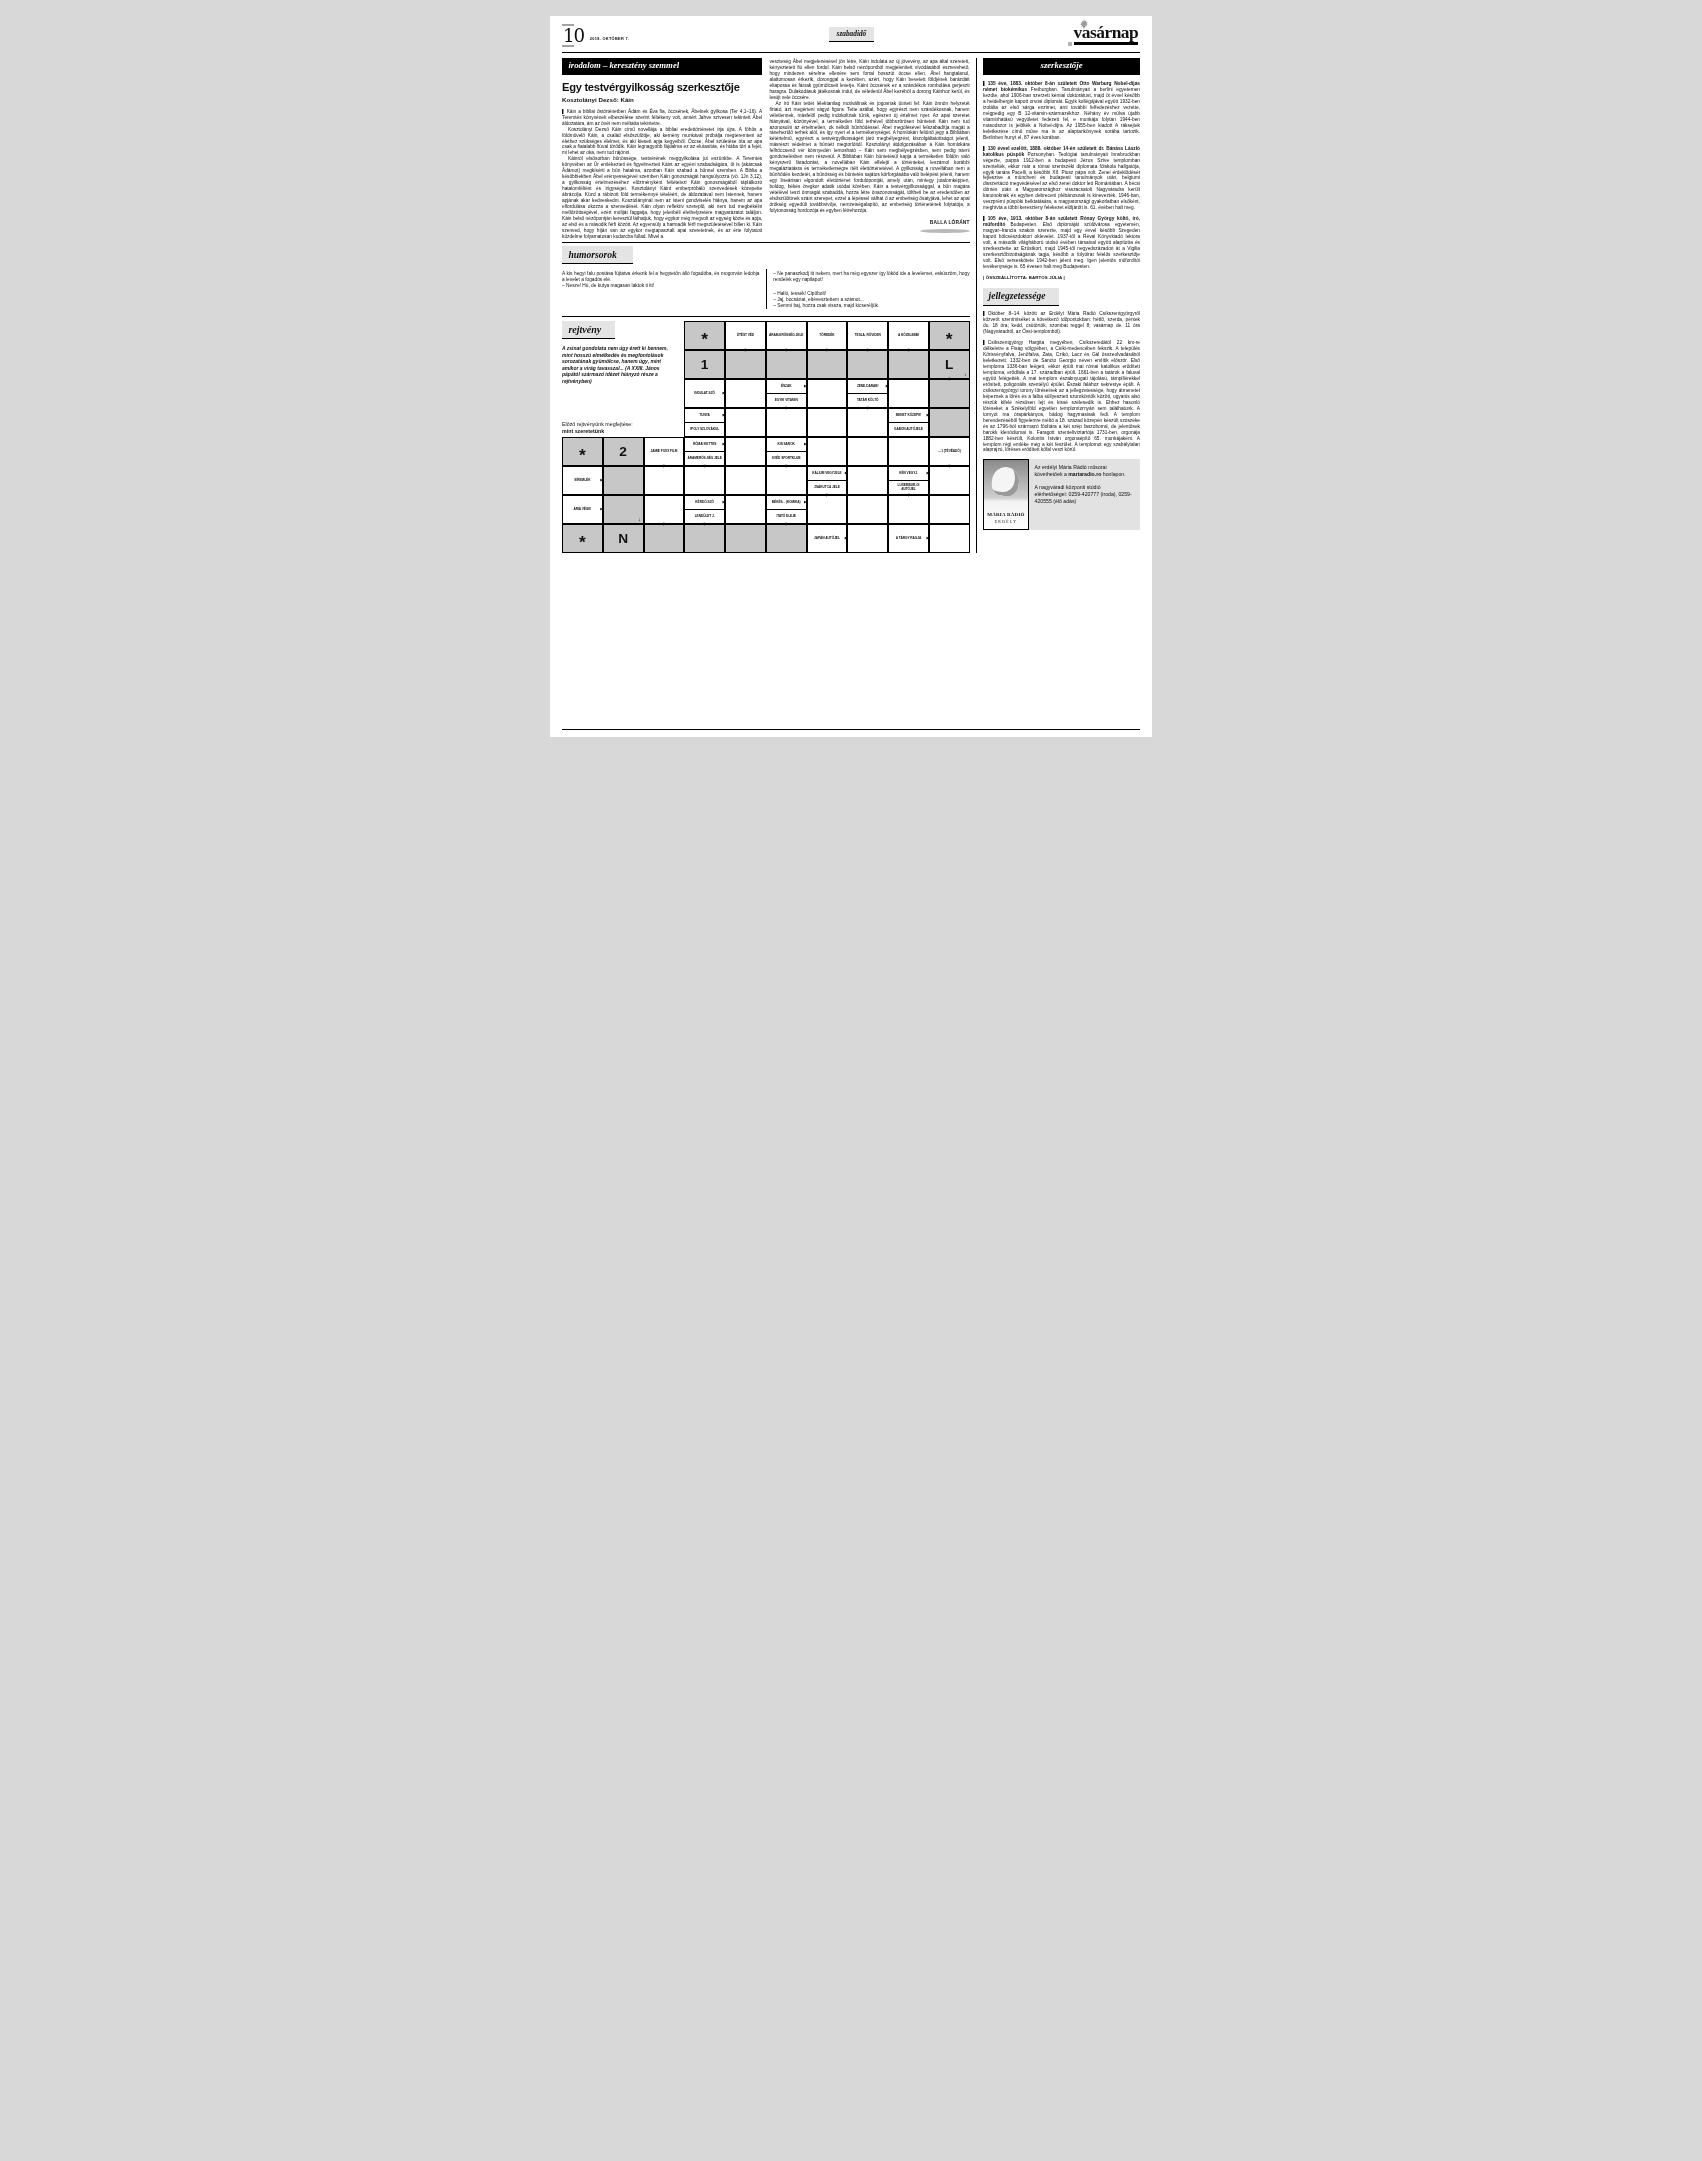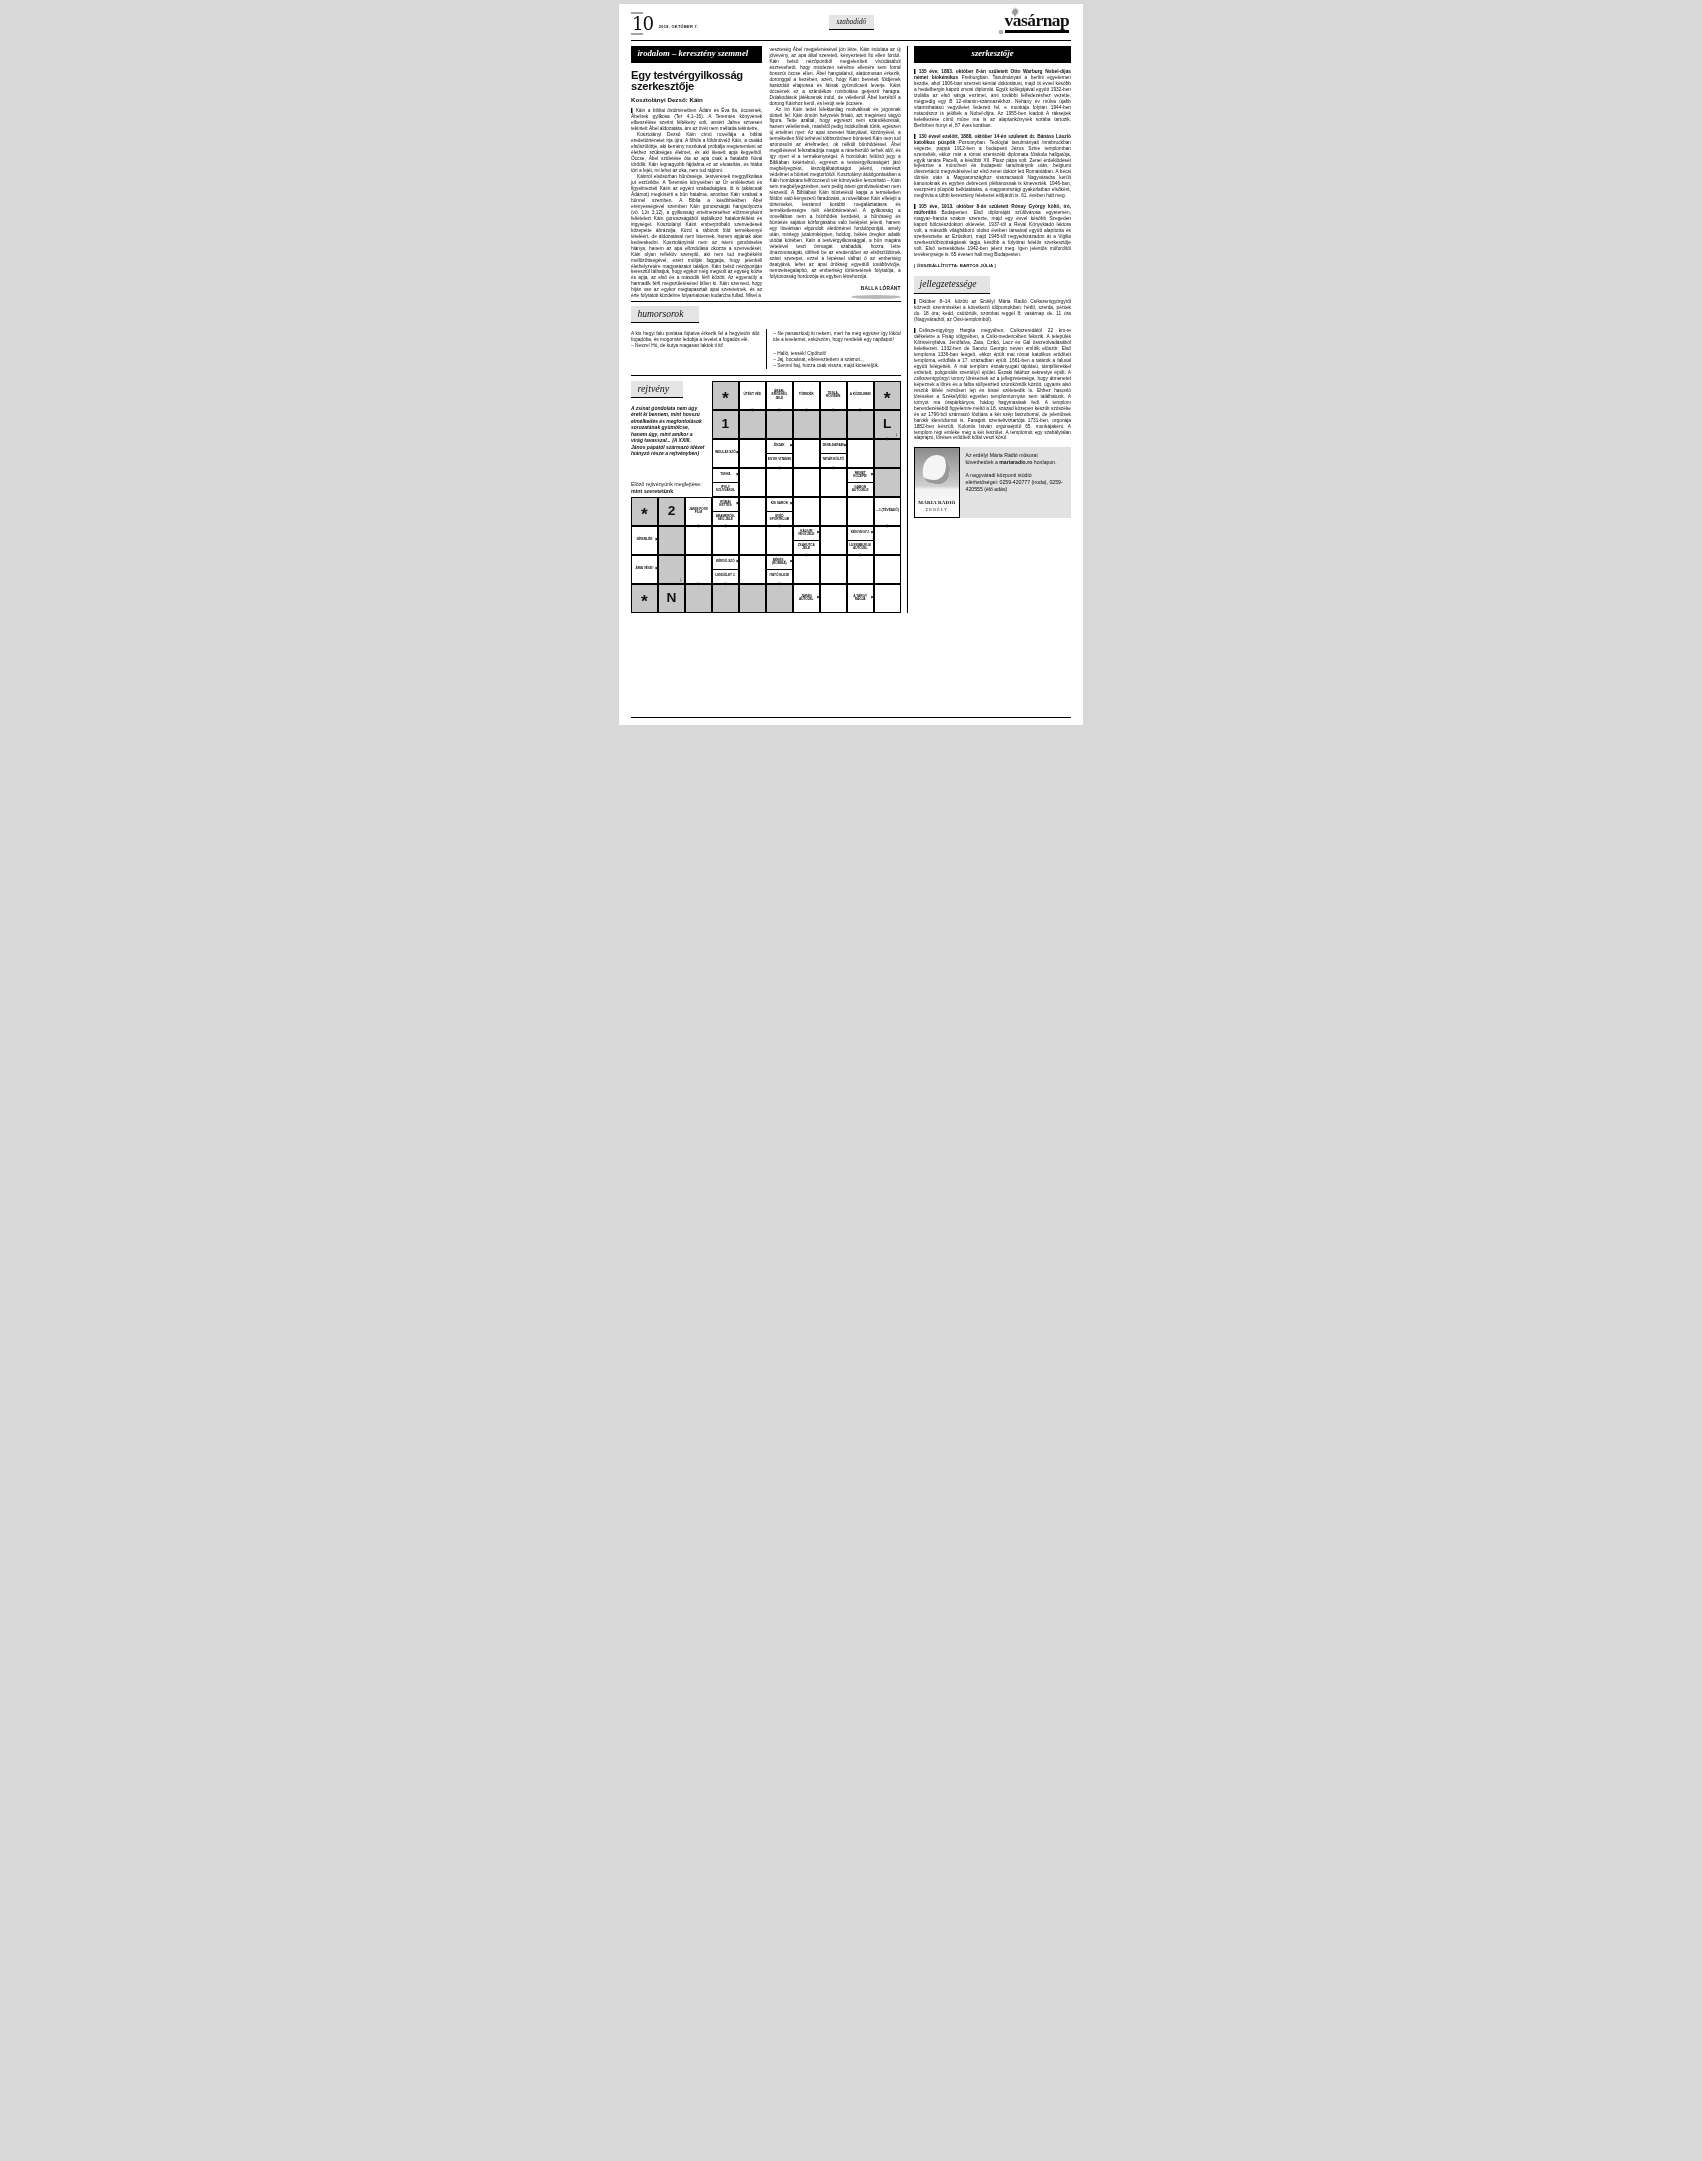--- a/index.html
+++ b/index.html
@@ -1,28 +1,28 @@
 <!DOCTYPE html>
 <html style="font-size:7.3px"><head>
 <meta charset="utf-8">
 <style>
   html,body{margin:0;padding:0;background:#d8d8d8;}
-  .page{position:relative;width:464px;height:721px;margin:4px auto;background:#fff;
+  .page{position:relative;width:602px;height:721px;margin:16px auto;background:#fff;
         box-sizing:border-box;padding:8.2px 12px 11px;overflow:hidden;
         font-family:"Liberation Sans",sans-serif;color:#111;}
   
   .hdr{display:flex;align-items:flex-start;justify-content:space-between;height:26.5px;}
   .pagenum-wrap{display:flex;align-items:flex-end;gap:4.6px;}
   .pn-col{display:flex;flex-direction:column;align-items:flex-start;}
   .bar{width:12px;height:2.3px;background:#a3a3a3;}
   .pagenum{font-family:"DejaVu Serif",serif;font-size:18.3px;line-height:0.95;letter-spacing:-0.9px;padding:0.5px 0.9px;}
   .dateline{font-size:3.9px;letter-spacing:0.3px;margin-bottom:6.4px;font-weight:bold;}
   .mid-label{margin-top:2.7px;}
   .label-light{background:#e4e4e4;color:#111;font-family:"Liberation Serif",serif;
-               font-style:italic;font-weight:normal;border-bottom:1.4px solid #000;display:inline-block;}
+               font-style:italic;font-weight:bold;border-bottom:1.4px solid #000;display:inline-block;}
   .szabadido{font-size:7.3px;padding:2.3px 7.3px 2.7px;}
   .brand{position:relative;text-align:right;padding-right:1.8px;}
   .brand-text{font-family:"Liberation Serif",serif;font-weight:bold;
               font-size:17.4px;line-height:1;letter-spacing:-0.5px;}
   .flame{position:absolute;top:-5.5px;left:6.4px;}
   .brand-bar{margin-top:0.9px;height:2.3px;background:#000;position:relative;}
   .brand-bar .sq{position:absolute;left:-5.5px;top:-0.5px;width:3.7px;height:3.7px;background:#b5b5b5;}
   .hdr-rule{height:0.9px;background:#000;margin:1.8px 0 4.6px;}
   
   .content{display:grid;grid-template-columns:1fr 164px;column-gap:0;}

